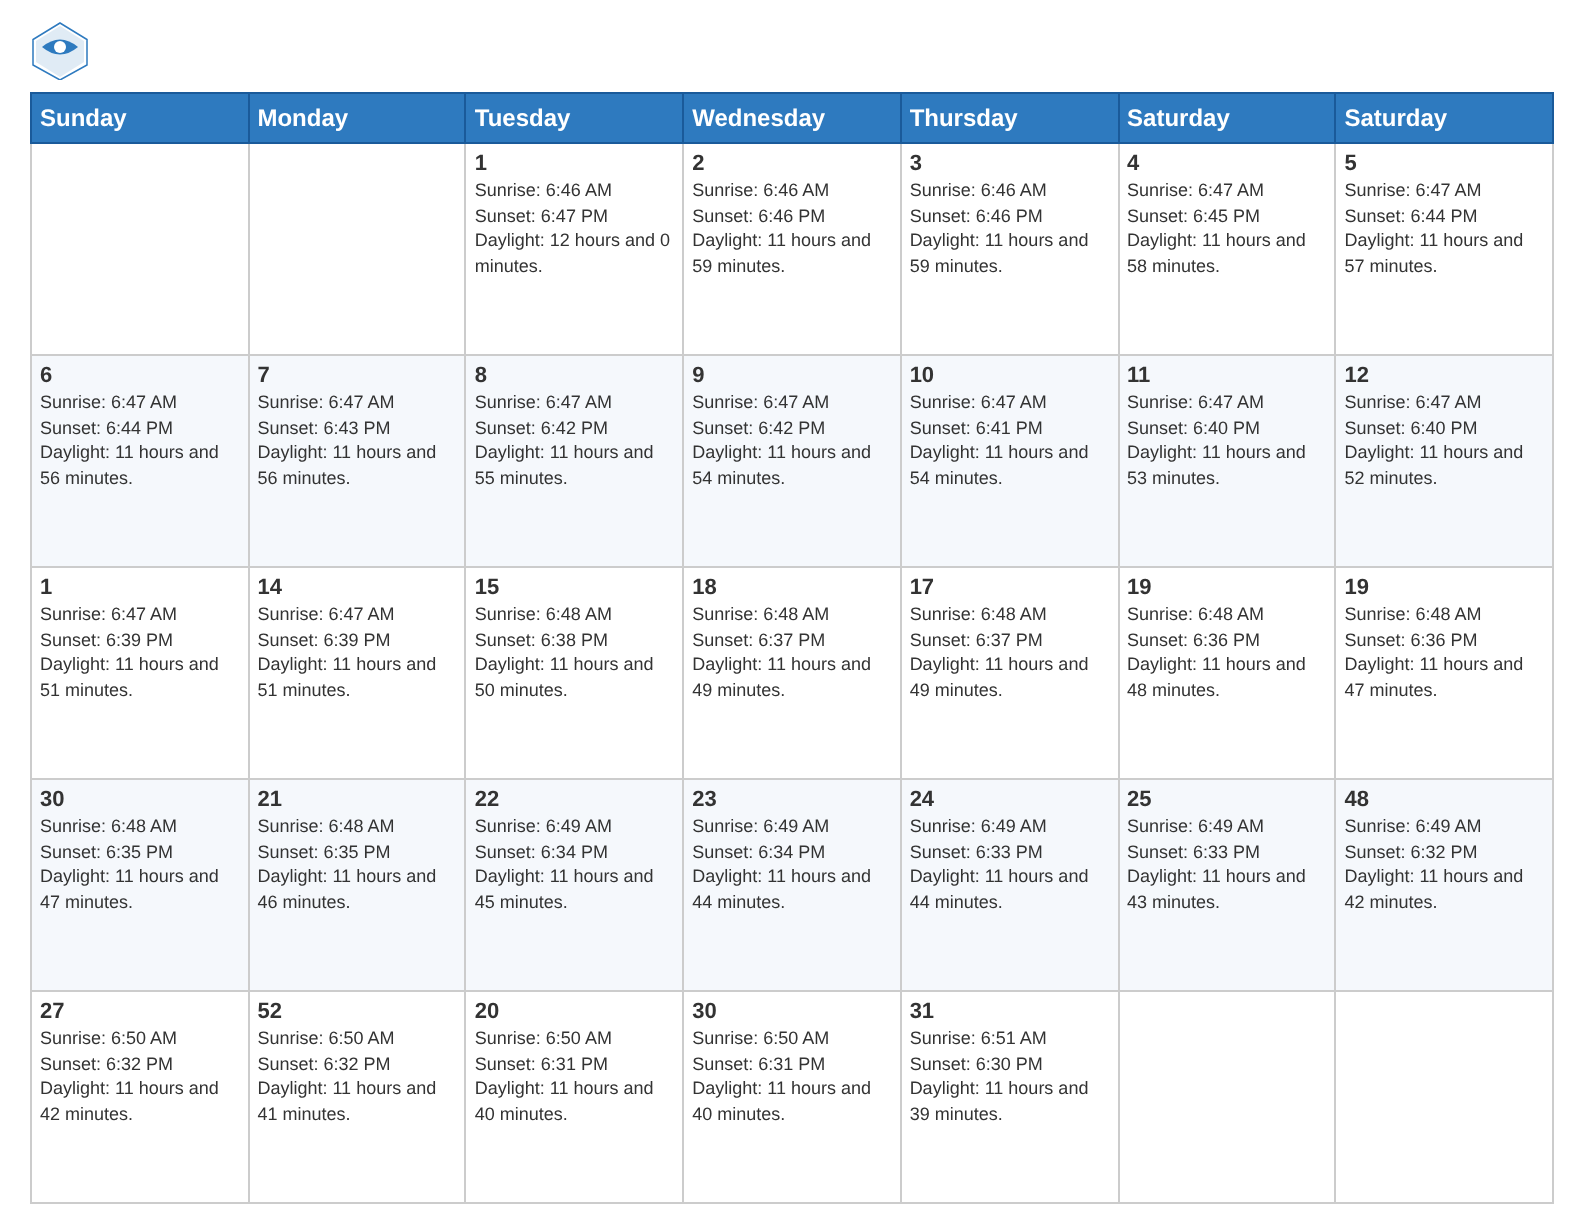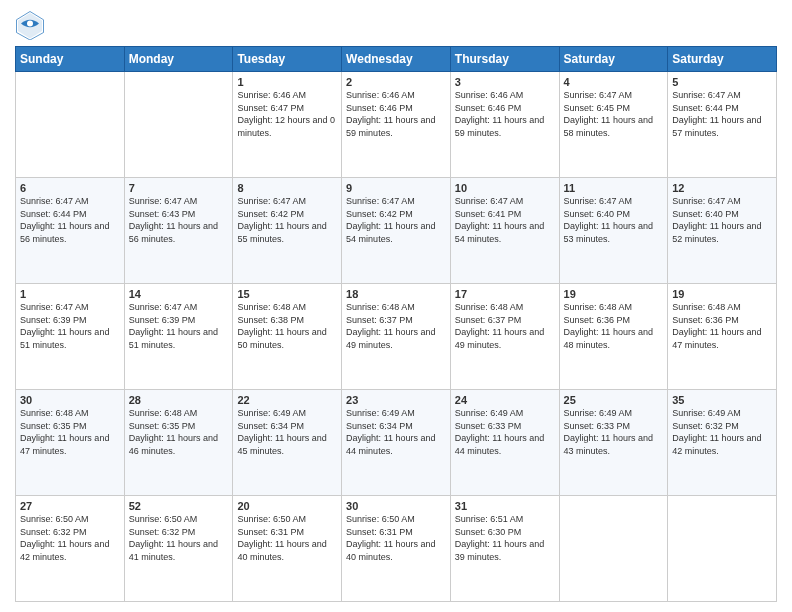--- a/index.html
+++ b/index.html
@@ -216,41 +216,41 @@
             <span class="day-number">19</span>
             <div class="day-info">Sunrise: 6:48 AM<br>Sunset: 6:36 PM<br>Daylight: 11 hours and 47 minutes.</div>
           </td>
         </tr>
         <tr>
           <td>
             <span class="day-number">30</span>
             <div class="day-info">Sunrise: 6:48 AM<br>Sunset: 6:35 PM<br>Daylight: 11 hours and 47 minutes.</div>
           </td>
           <td>
-            <span class="day-number">28</span>
+            <span class="day-number">21</span>
             <div class="day-info">Sunrise: 6:48 AM<br>Sunset: 6:35 PM<br>Daylight: 11 hours and 46 minutes.</div>
           </td>
           <td>
             <span class="day-number">22</span>
             <div class="day-info">Sunrise: 6:49 AM<br>Sunset: 6:34 PM<br>Daylight: 11 hours and 45 minutes.</div>
           </td>
           <td>
             <span class="day-number">23</span>
             <div class="day-info">Sunrise: 6:49 AM<br>Sunset: 6:34 PM<br>Daylight: 11 hours and 44 minutes.</div>
           </td>
           <td>
             <span class="day-number">24</span>
             <div class="day-info">Sunrise: 6:49 AM<br>Sunset: 6:33 PM<br>Daylight: 11 hours and 44 minutes.</div>
           </td>
           <td>
             <span class="day-number">25</span>
             <div class="day-info">Sunrise: 6:49 AM<br>Sunset: 6:33 PM<br>Daylight: 11 hours and 43 minutes.</div>
           </td>
           <td>
-            <span class="day-number">35</span>
+            <span class="day-number">48</span>
             <div class="day-info">Sunrise: 6:49 AM<br>Sunset: 6:32 PM<br>Daylight: 11 hours and 42 minutes.</div>
           </td>
         </tr>
         <tr>
           <td>
             <span class="day-number">27</span>
             <div class="day-info">Sunrise: 6:50 AM<br>Sunset: 6:32 PM<br>Daylight: 11 hours and 42 minutes.</div>
           </td>
           <td>
             <span class="day-number">52</span>

